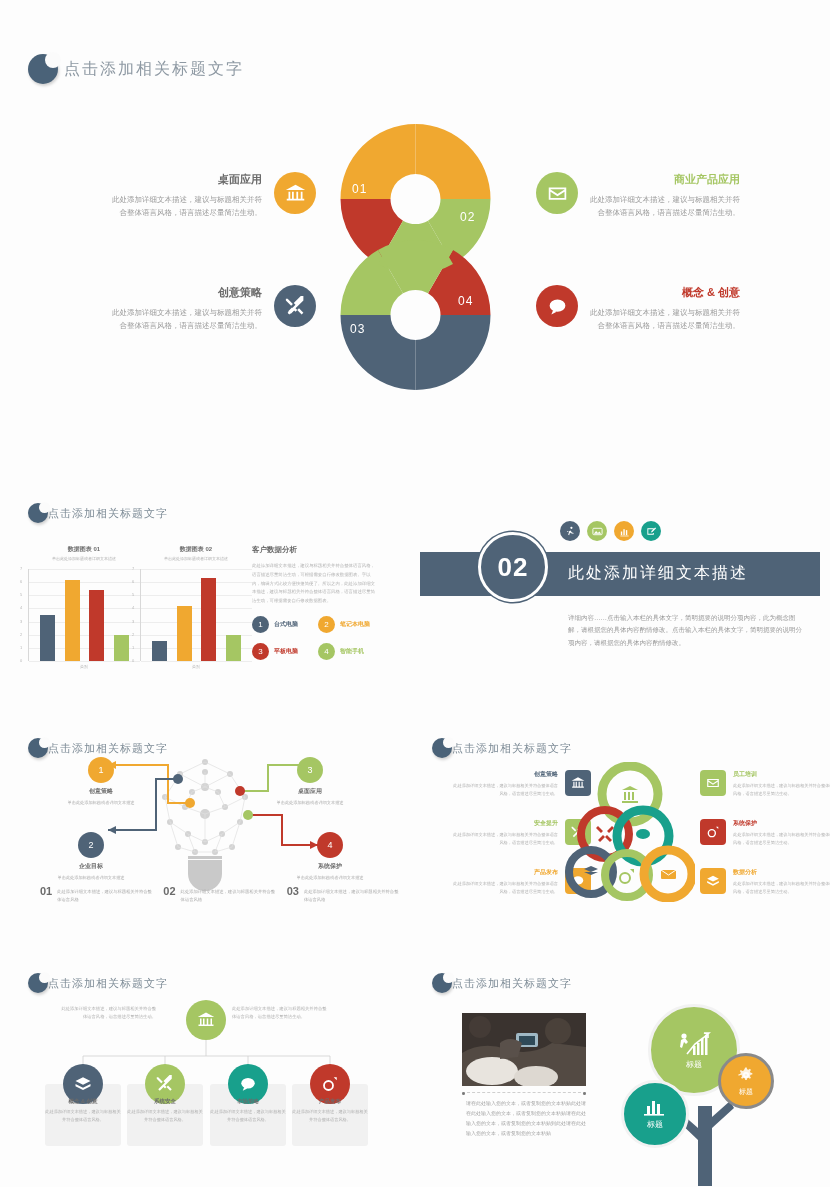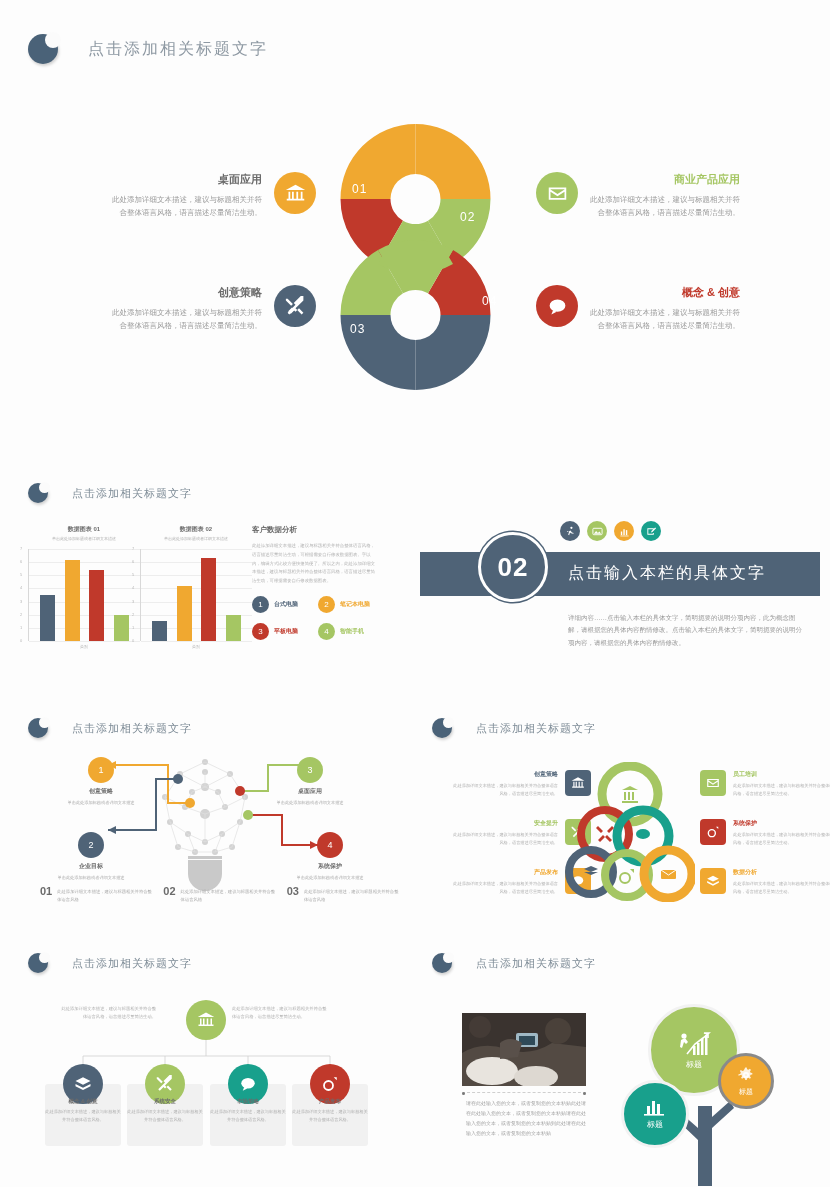--- a/index.html
+++ b/index.html
@@ -7,21 +7,21 @@
     width: 830px; height: 1187px;
     background: #fdfdfd;
     font-family: "Liberation Sans", "DejaVu Sans", sans-serif;
     color: #58585a;
     overflow: hidden;
     position: relative;
   }
   .page { position: relative; width: 830px; height: 1187px; }
 
   
-  .sec-head { display: flex; align-items: center; gap: 24px; }
+  .sec-head { display: flex; align-items: center; gap: 0; margin-top: 20px; }
   .moon {
     width: 20px; height: 20px; border-radius: 50%;
     background: #4a6278; position: relative; flex: none;
     box-shadow: 1px 2px 3px rgba(0,0,0,.18);
   }
   .moon::after {
     content: ""; position: absolute; right: -2px; top: -1px;
     width: 11px; height: 11px; border-radius: 50%;
     background: #fbfbfb;
   }
@@ -147,21 +147,21 @@
       <path d="M97.5 272 A75 75 0 0 0 172.5 197 L122.5 197 A25 25 0 0 1 97.5 222 Z" fill="#4F6377"></path>
       <path d="M172.5 197 A75 75 0 0 0 135 132 L110 175.3 A25 25 0 0 1 122.5 197 Z" fill="#C0392B"></path>
       <path d="M22.5 197 A75 75 0 0 1 60 132 L85 175.3 A25 25 0 0 0 72.5 197 Z" fill="#A5C663"></path>
 
       <path d="M60 146 A75 75 0 0 0 135 146 L110 102.7 A25 25 0 0 1 85 102.7 Z" fill="#A5C663"></path>
       <path d="M60 132 A75 75 0 0 1 135 132 L110 175.3 A25 25 0 0 0 85 175.3 Z" fill="#A5C663"></path>
     </svg>
     <div class="num" style="left:352px; top:72px;">01</div>
     <div class="num" style="left:460px; top:100px;">02</div>
     <div class="num" style="left:350px; top:212px;">03</div>
-    <div class="num" style="left:458px; top:184px;margin-left:24px;">04</div>
+    <div class="num" style="left:458px; top:184px;">04</div>
 
     <div class="side left" style="left:112px; top:62px;">
       <div class="txtblk">
         <div class="ttl" style="color:#6b6b6b">桌面应用</div>
         <div class="dsc">此处添加详细文本描述，建议与标题相关并符合整体语言风格，语言描述尽量简洁生动。</div>
       </div>
       <div class="bub" style="background:#F0A830">
         <svg viewBox="0 0 24 24">
             <path d="M12 2 1 8h22L12 2zM4 10v8H2v2h20v-2h-2v-8h-2v8h-3v-8h-2v8h-3v-8H8v8H6v-8H4z"></path>
           </svg>
@@ -323,21 +323,21 @@
       </div>
       <div class="bic" style="background: rgb(24, 160, 140);">
         <svg viewBox="0 0 24 24">
           <path d="M3 5h14v4h-2V7H5v10h10v-2h2v4H3V5z"></path>
           <path d="M20 3l2 2-8 8-3 1 1-3z"></path>
         </svg>
       </div>
     </div>
   <div class="banner"></div>
   <div class="bnum">02</div>
-  <div class="btitle">点击输入本栏的具体文字</div>
+  <div class="btitle">此处添加详细文本描述</div>
   <div class="bdesc">详细内容……点击输入本栏的具体文字，简明扼要的说明分项内容，此为概念图解，请根据您的具体内容酌情修改。点击输入本栏的具体文字，简明扼要的说明分项内容，请根据您的具体内容酌情修改。</div>
 
   <div class="slide" style="left:28px; top:718px; width:380px;">
     <div class="sec-head">
       <div class="moon"></div>
       <div class="t">点击添加相关标题文字</div>
     </div>
   </div>
 
   <svg style="position:absolute; left:140px; top:752px;" width="130" height="140" viewBox="0 0 130 140">

